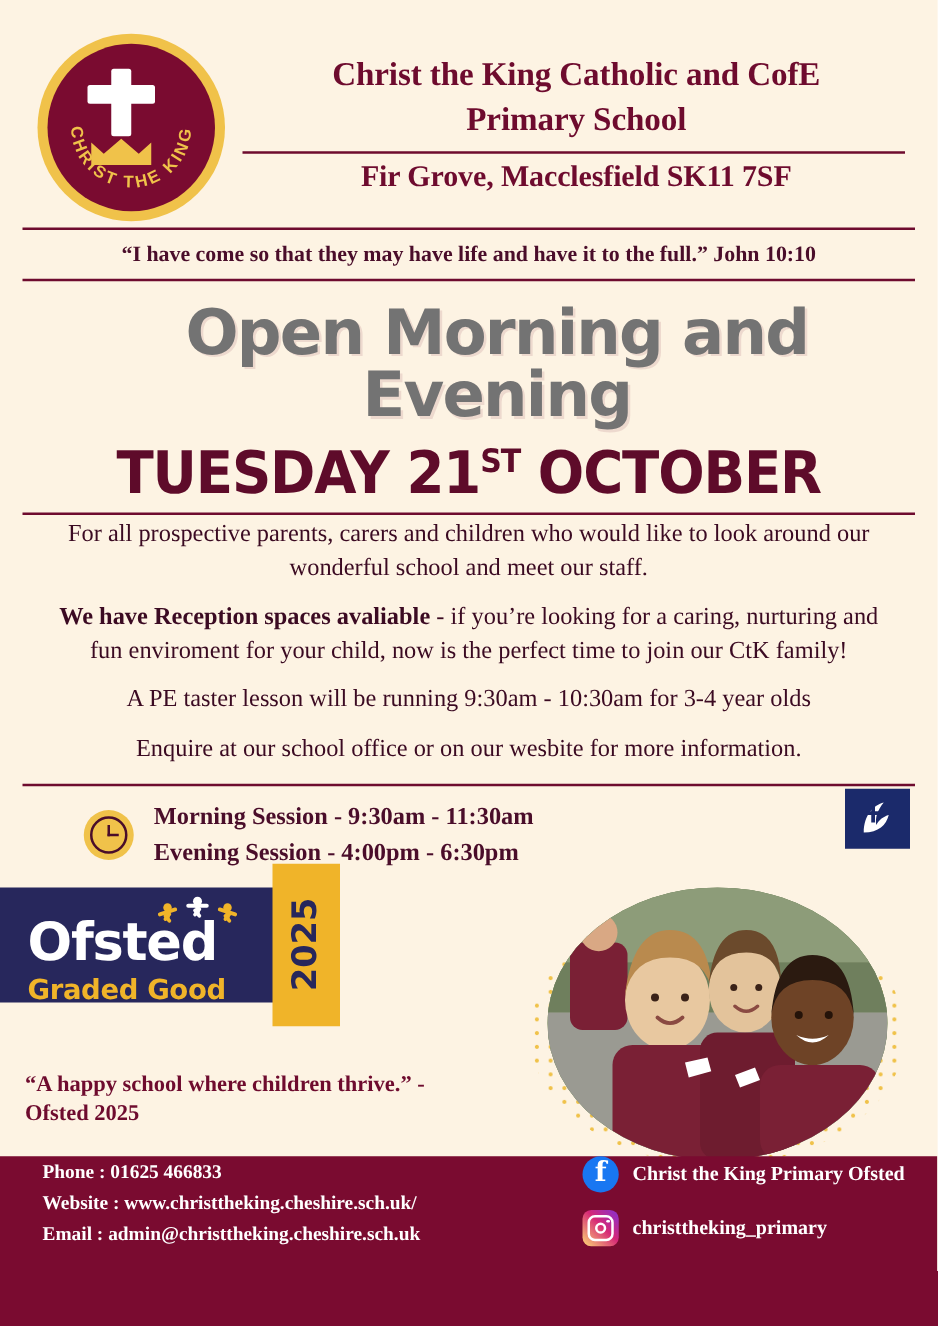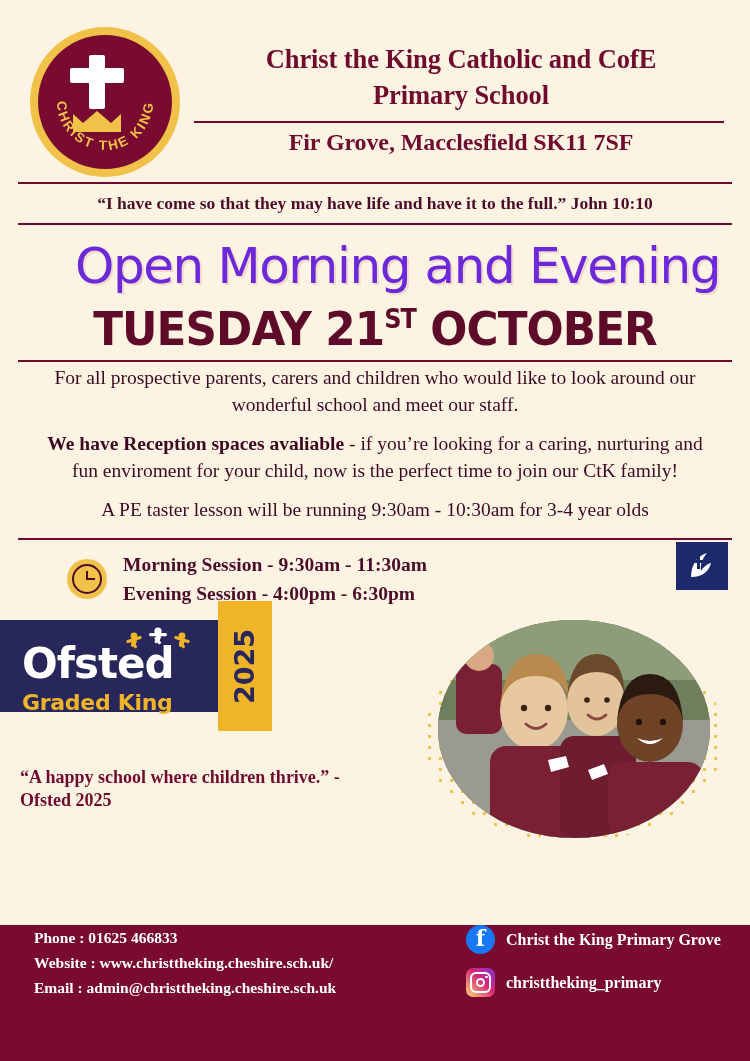--- a/index.html
+++ b/index.html
@@ -111,23 +111,23 @@
     font-weight: bold;
     padding: 9px 10px 9px 10px;
     font-family: "Liberation Serif", serif;
   }
   
   .headline-block {
     text-align: center;
     padding: 16px 0 8px 0;
   }
   .headline {
-    color: #6d28d9;
+    color: #737373;
     font-family: "DejaVu Sans", sans-serif;
-    font-weight: normal;
+    font-weight: bold;
     font-size: 50px;
     line-height: 1;
     letter-spacing: -1.4px;
     text-shadow: 2px 2px 0 rgba(120,30,60,0.12);
     margin-left: 45px;
   }
   .subheadline {
     color: #5e0b2a;
     font-family: "DejaVu Sans", sans-serif;
     font-weight: bold;
@@ -422,20 +422,21 @@
       <span>TUESDAY 21</span><sup>ST</sup><span> OCTOBER</span>
     </div>
   </div>
 
   <hr class="rule">
 
   <div class="body-copy">
     <p>For all prospective parents, carers and children who would like to look around our wonderful school and meet our staff.</p>
     <p><b>We have Reception spaces avaliable</b><span> - if you’re looking for a caring, nurturing and fun enviroment for your child, now is the perfect time to join our CtK family!</span></p>
     <p>A PE taster lesson will be running 9:30am - 10:30am for 3-4 year olds</p>
+    <p>Enquire at our school office or on our wesbite for more information.</p>
   </div>
 
   <hr class="rule">
 
   <div class="sessions-row">
     <div class="clock">
       <div class="h"></div>
       <div class="m"></div>
     </div>
     <div class="sessions">
@@ -473,21 +474,21 @@
             <g fill="#f0b429">
               <circle cx="62" cy="13" r="3.4"></circle>
               <rect x="60.3" y="14" width="3.4" height="9" rx="1.6"></rect>
               <rect x="54" y="15" width="16" height="3.1" rx="1.5" transform="rotate(18 62 16.5)"></rect>
               <rect x="58.5" y="20" width="8" height="3" rx="1.4" transform="rotate(52 62 21)"></rect>
               <rect x="57.5" y="20" width="8" height="3" rx="1.4" transform="rotate(128 62 21)"></rect>
             </g>
           </svg>
         </div>
         <div class="ofsted-word">Ofsted</div>
-        <div class="ofsted-graded">Graded King</div>
+        <div class="ofsted-graded">Graded Good</div>
       </div>
       <div class="ofsted-year">
         <span>2025</span>
       </div>
     </div>
 
     <div class="quote">“A happy school where children thrive.” - Ofsted 2025</div>
 
     <div class="photo">
       <div class="photo-dots"></div>
@@ -529,21 +530,21 @@
 
   <div class="footer">
     <div class="footer-left">
       <div>Phone : 01625 466833</div>
       <div>Website : www.christtheking.cheshire.sch.uk/</div>
       <div>Email : admin@christtheking.cheshire.sch.uk</div>
     </div>
     <div class="footer-right">
       <div class="social-row">
         <div class="social-icon fb">f</div>
-        <div>Christ the King Primary Grove</div>
+        <div>Christ the King Primary Ofsted</div>
       </div>
       <div class="social-row">
         <div class="social-icon ig">
             <div class="ring"></div>
           </div>
         <div>christtheking_primary</div>
       </div>
     </div>
   </div>
 

